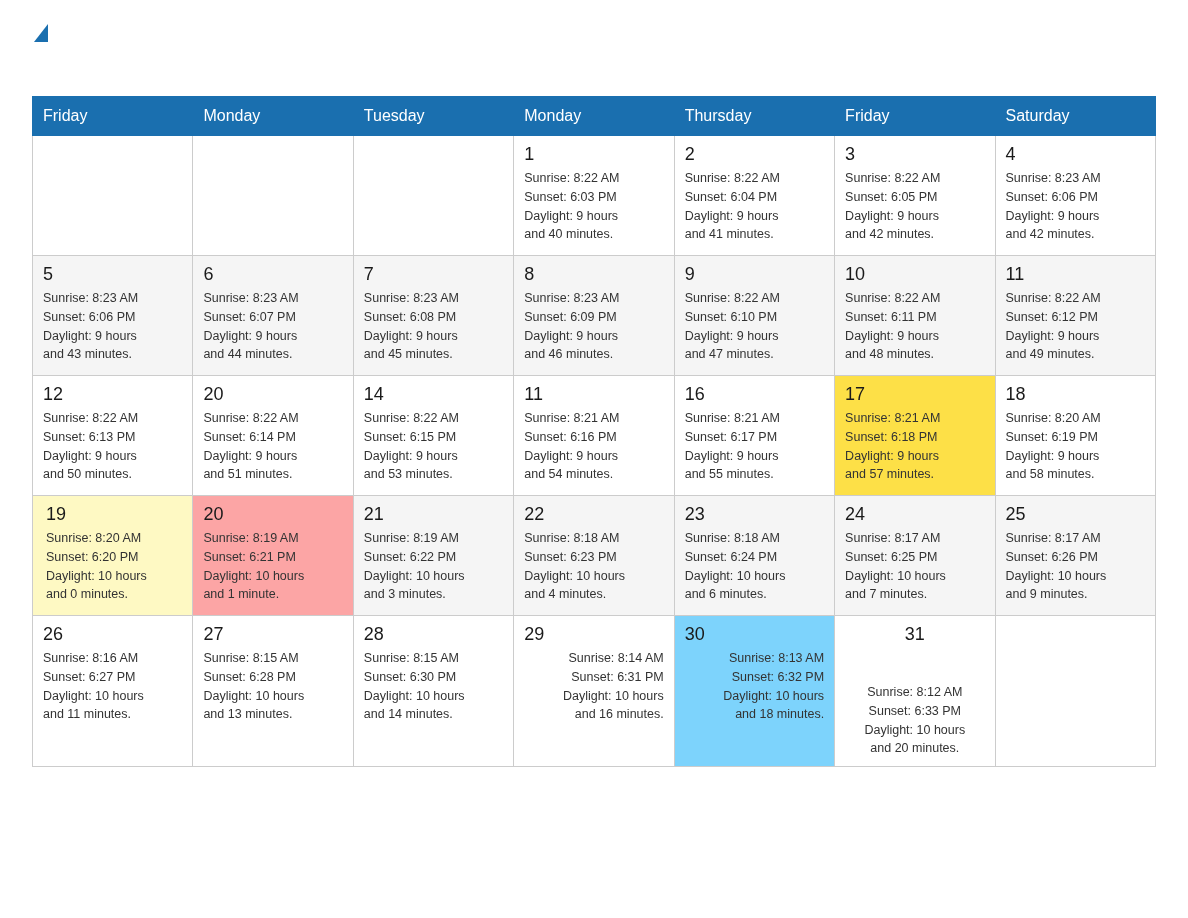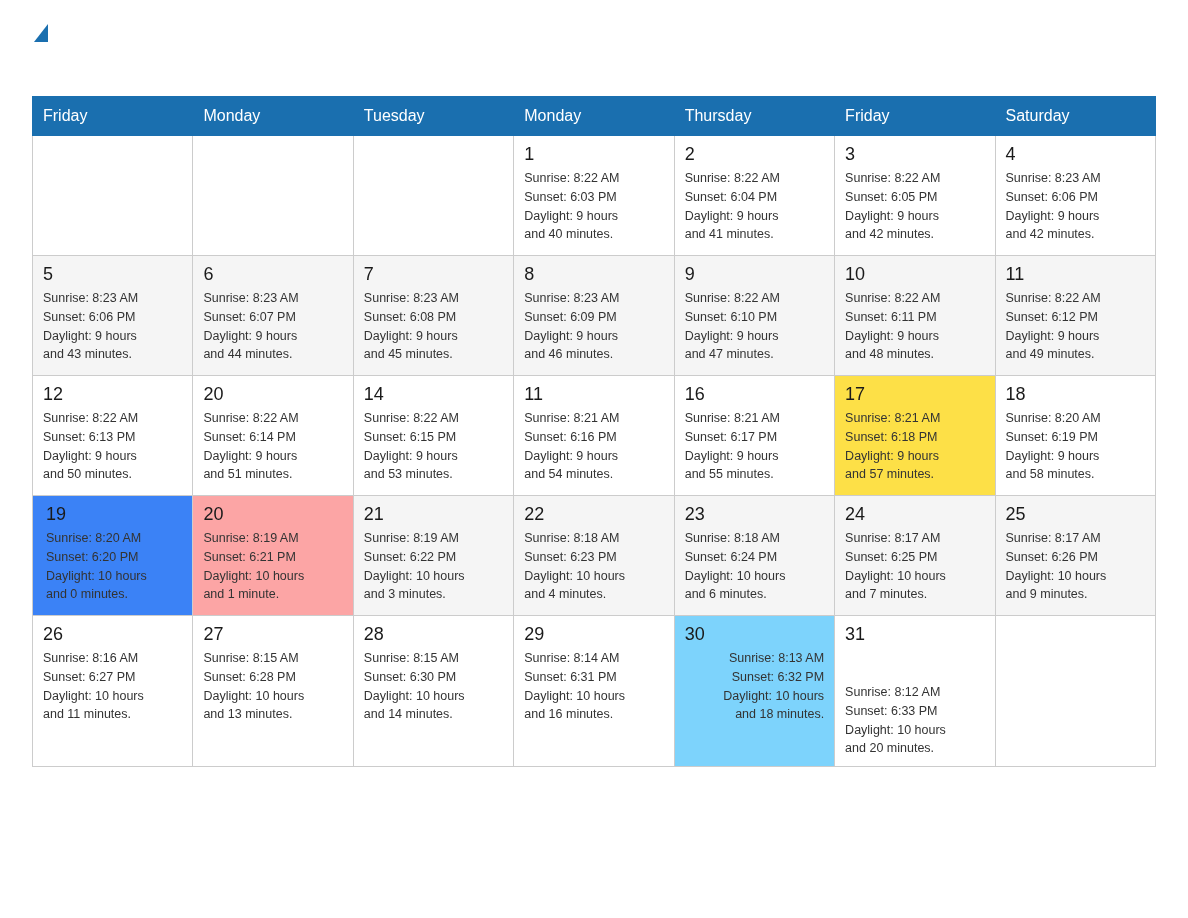--- a/index.html
+++ b/index.html
@@ -249,21 +249,21 @@
         </td>
         <td style="background-color: rgb(255, 255, 255);">
           <span class="day-number">18</span>
           <div class="day-info" style="white-space: pre-line;">Sunrise: 8:20 AM
 Sunset: 6:19 PM
 Daylight: 9 hours
 and 58 minutes.</div>
         </td>
       </tr>
       <tr>
-        <td style="background-color: #3b82f6; padding-left: 13px;">
+        <td style="background-color: #fef9c3; padding-left: 13px;">
           <span class="day-number">19</span>
           <div class="day-info" style="white-space: pre-line;">Sunrise: 8:20 AM
 Sunset: 6:20 PM
 Daylight: 10 hours
 and 0 minutes.</div>
         </td>
         <td style="background-color: #fca5a5;">
           <span class="day-number">20</span>
           <div class="day-info" style="white-space: pre-line;">Sunrise: 8:19 AM
 Sunset: 6:21 PM
@@ -323,33 +323,33 @@
         </td>
         <td style="background-color: rgb(255, 255, 255);">
           <span class="day-number">28</span>
           <div class="day-info" style="white-space: pre-line;">Sunrise: 8:15 AM
 Sunset: 6:30 PM
 Daylight: 10 hours
 and 14 minutes.</div>
         </td>
         <td style="background-color: rgb(255, 255, 255);">
           <span class="day-number">29</span>
-          <div class="day-info" style="white-space: pre-line;">Sunrise: 8:14 AM
+          <div class="day-info" style="white-space: pre-line; text-align: right;">Sunrise: 8:14 AM
 Sunset: 6:31 PM
 Daylight: 10 hours
 and 16 minutes.</div>
         </td>
         <td style="background-color: #7dd3fc;">
           <span class="day-number">30</span>
           <div class="day-info" style="white-space: pre-line; text-align: right;">Sunrise: 8:13 AM
 Sunset: 6:32 PM
 Daylight: 10 hours
 and 18 minutes.</div>
         </td>
-        <td style="background-color: rgb(255, 255, 255);">
+        <td style="background-color: rgb(255, 255, 255); text-align: center;">
           <span class="day-number">31</span>
           <div class="day-info" style="white-space: pre-line; margin-top: 38px;">Sunrise: 8:12 AM
 Sunset: 6:33 PM
 Daylight: 10 hours
 and 20 minutes.</div>
         </td>
         <td class="empty" style="background-color: rgb(255, 255, 255);"></td>
       </tr>
     </tbody>
 </table>

